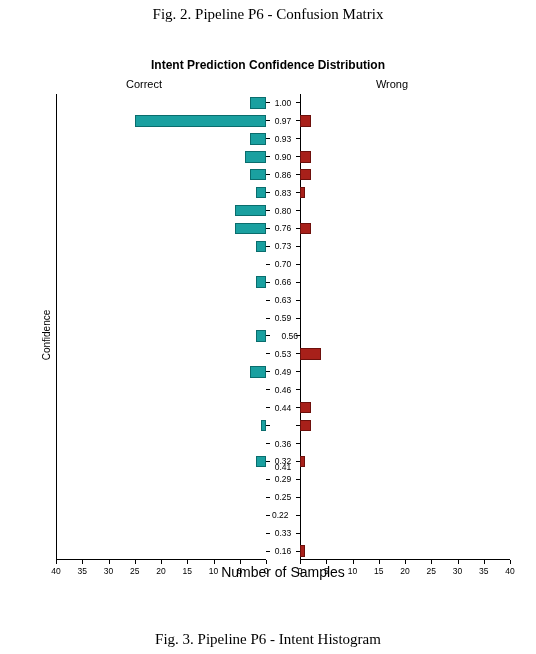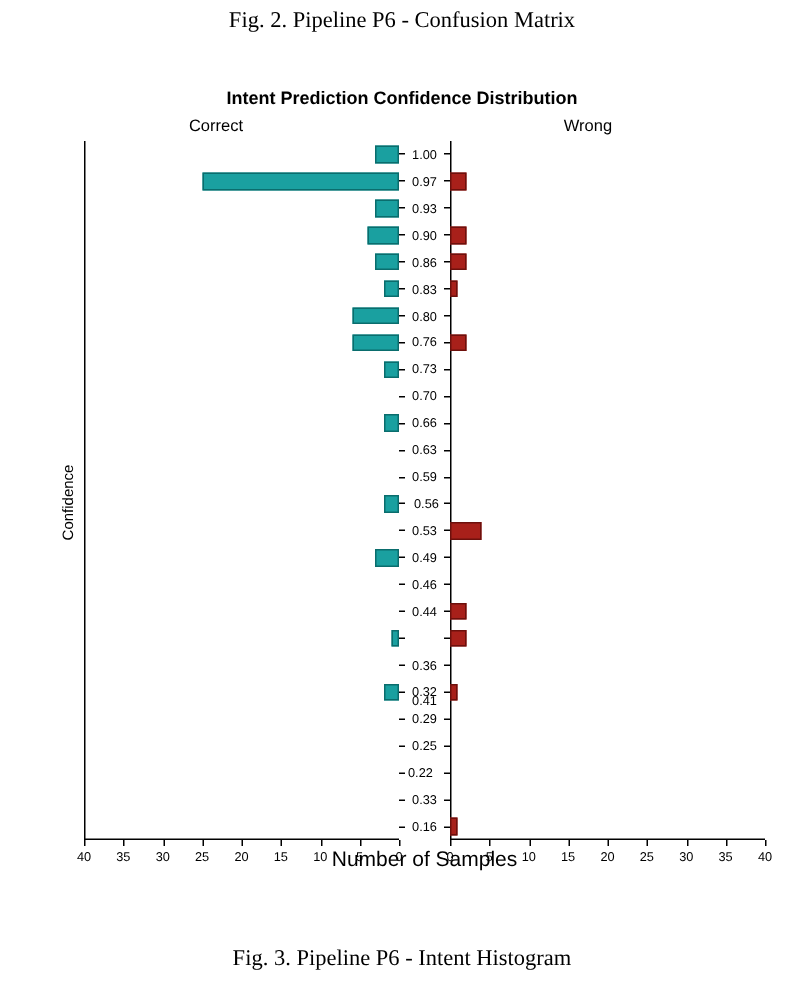--- a/index.html
+++ b/index.html
@@ -180,21 +180,21 @@
         <div class="tick-mark-y" style="left: 240px; top: 187.692px;"></div>
         <div class="ytick" style="left: 216px; top: 188.192px; width: 22px; text-align: center;">0.66</div>
         <div class="tick-mark-y" style="left: 210px; top: 205.615px;"></div>
         <div class="tick-mark-y" style="left: 240px; top: 205.615px;"></div>
         <div class="ytick" style="left: 216px; top: 206.115px; width: 22px; text-align: center;">0.63</div>
         <div class="tick-mark-y" style="left: 210px; top: 223.538px;"></div>
         <div class="tick-mark-y" style="left: 240px; top: 223.538px;"></div>
         <div class="ytick" style="left: 216px; top: 224.038px; width: 22px; text-align: center;">0.59</div>
         <div class="tick-mark-y" style="left: 210px; top: 241.462px;"></div>
         <div class="tick-mark-y" style="left: 240px; top: 241.462px;"></div>
-        <div class="ytick" style="left: 220px; top: 241.962px; width: 22px; text-align: left;">0.56</div>
+        <div class="ytick" style="left: 220px; top: 241.962px; width: 22px; text-align: right;">0.56</div>
         <div class="tick-mark-y" style="left: 210px; top: 259.385px;"></div>
         <div class="tick-mark-y" style="left: 240px; top: 259.385px;"></div>
         <div class="ytick" style="left: 216px; top: 259.885px; width: 22px; text-align: center;">0.53</div>
         <div class="tick-mark-y" style="left: 210px; top: 277.308px;"></div>
         <div class="tick-mark-y" style="left: 240px; top: 277.308px;"></div>
         <div class="ytick" style="left: 216px; top: 277.808px; width: 22px; text-align: center;">0.49</div>
         <div class="tick-mark-y" style="left: 210px; top: 295.231px;"></div>
         <div class="tick-mark-y" style="left: 240px; top: 295.231px;"></div>
         <div class="ytick" style="left: 216px; top: 295.731px; width: 22px; text-align: center;">0.46</div>
         <div class="tick-mark-y" style="left: 210px; top: 313.154px;"></div>

